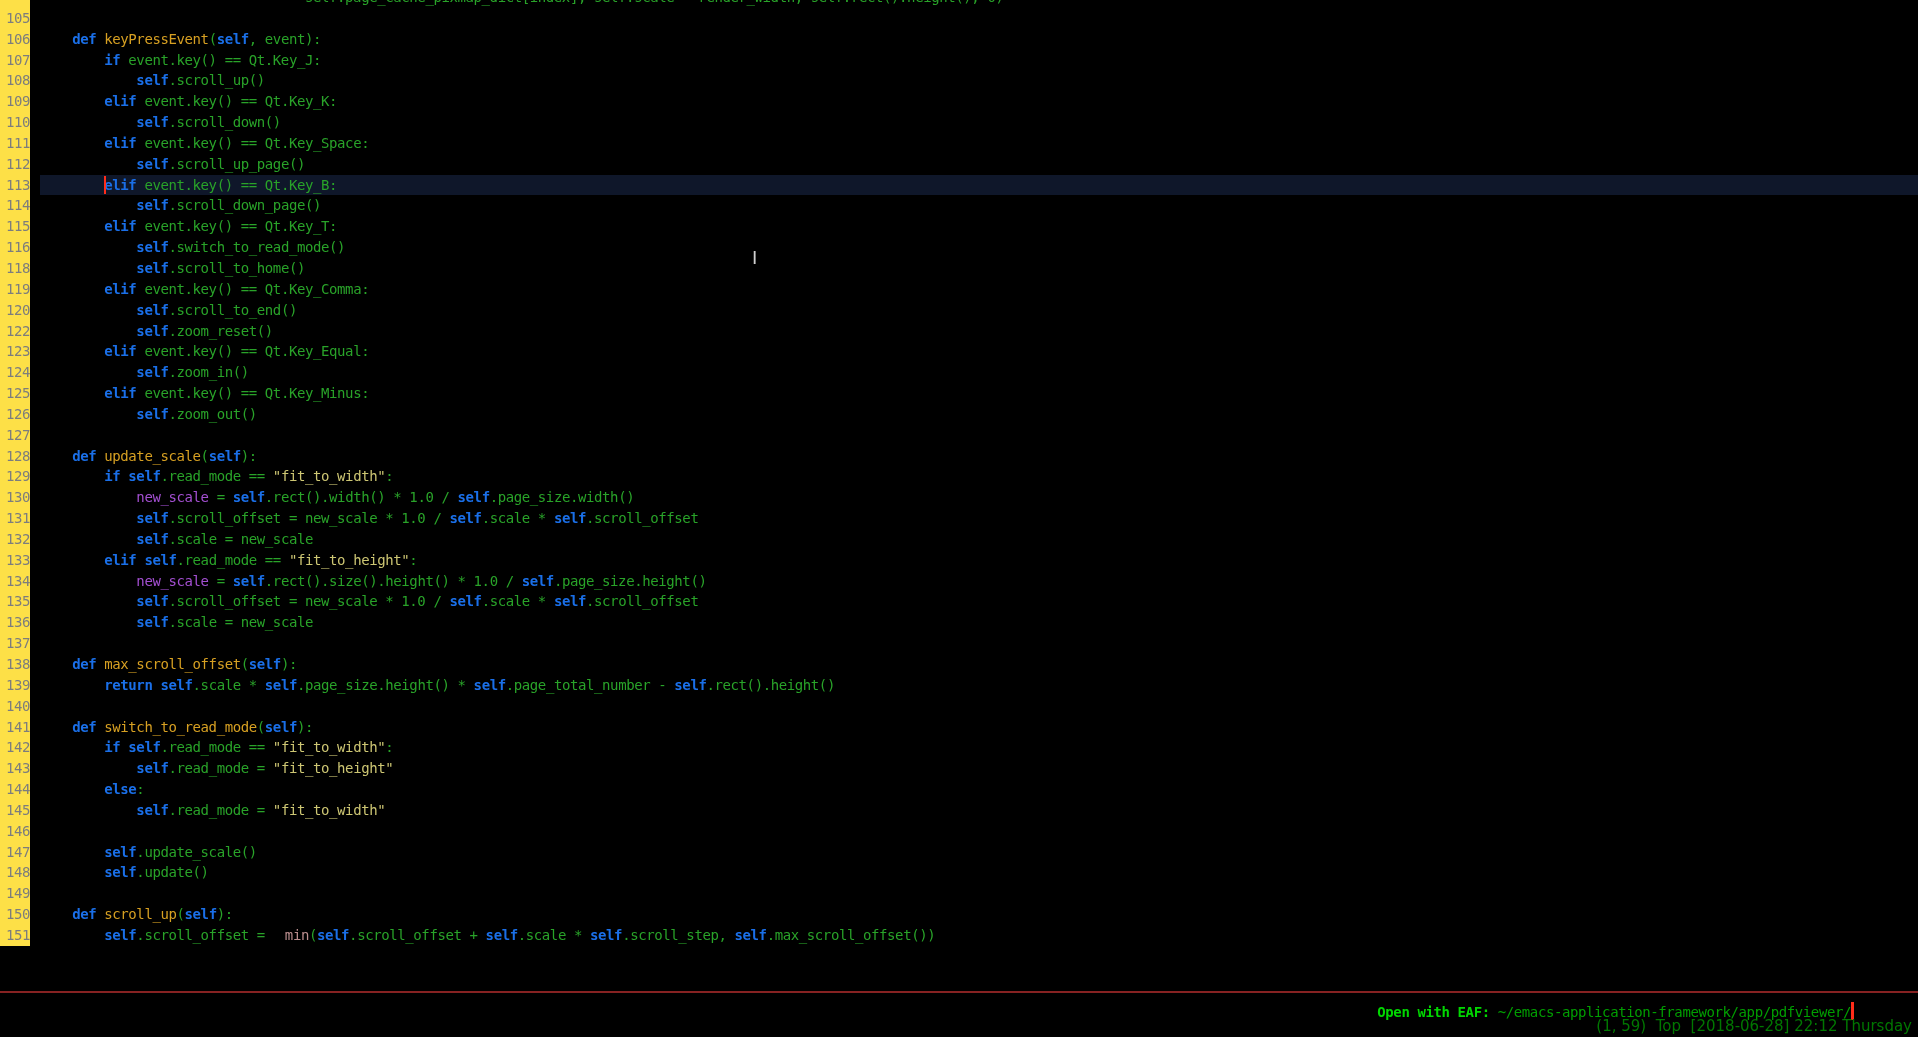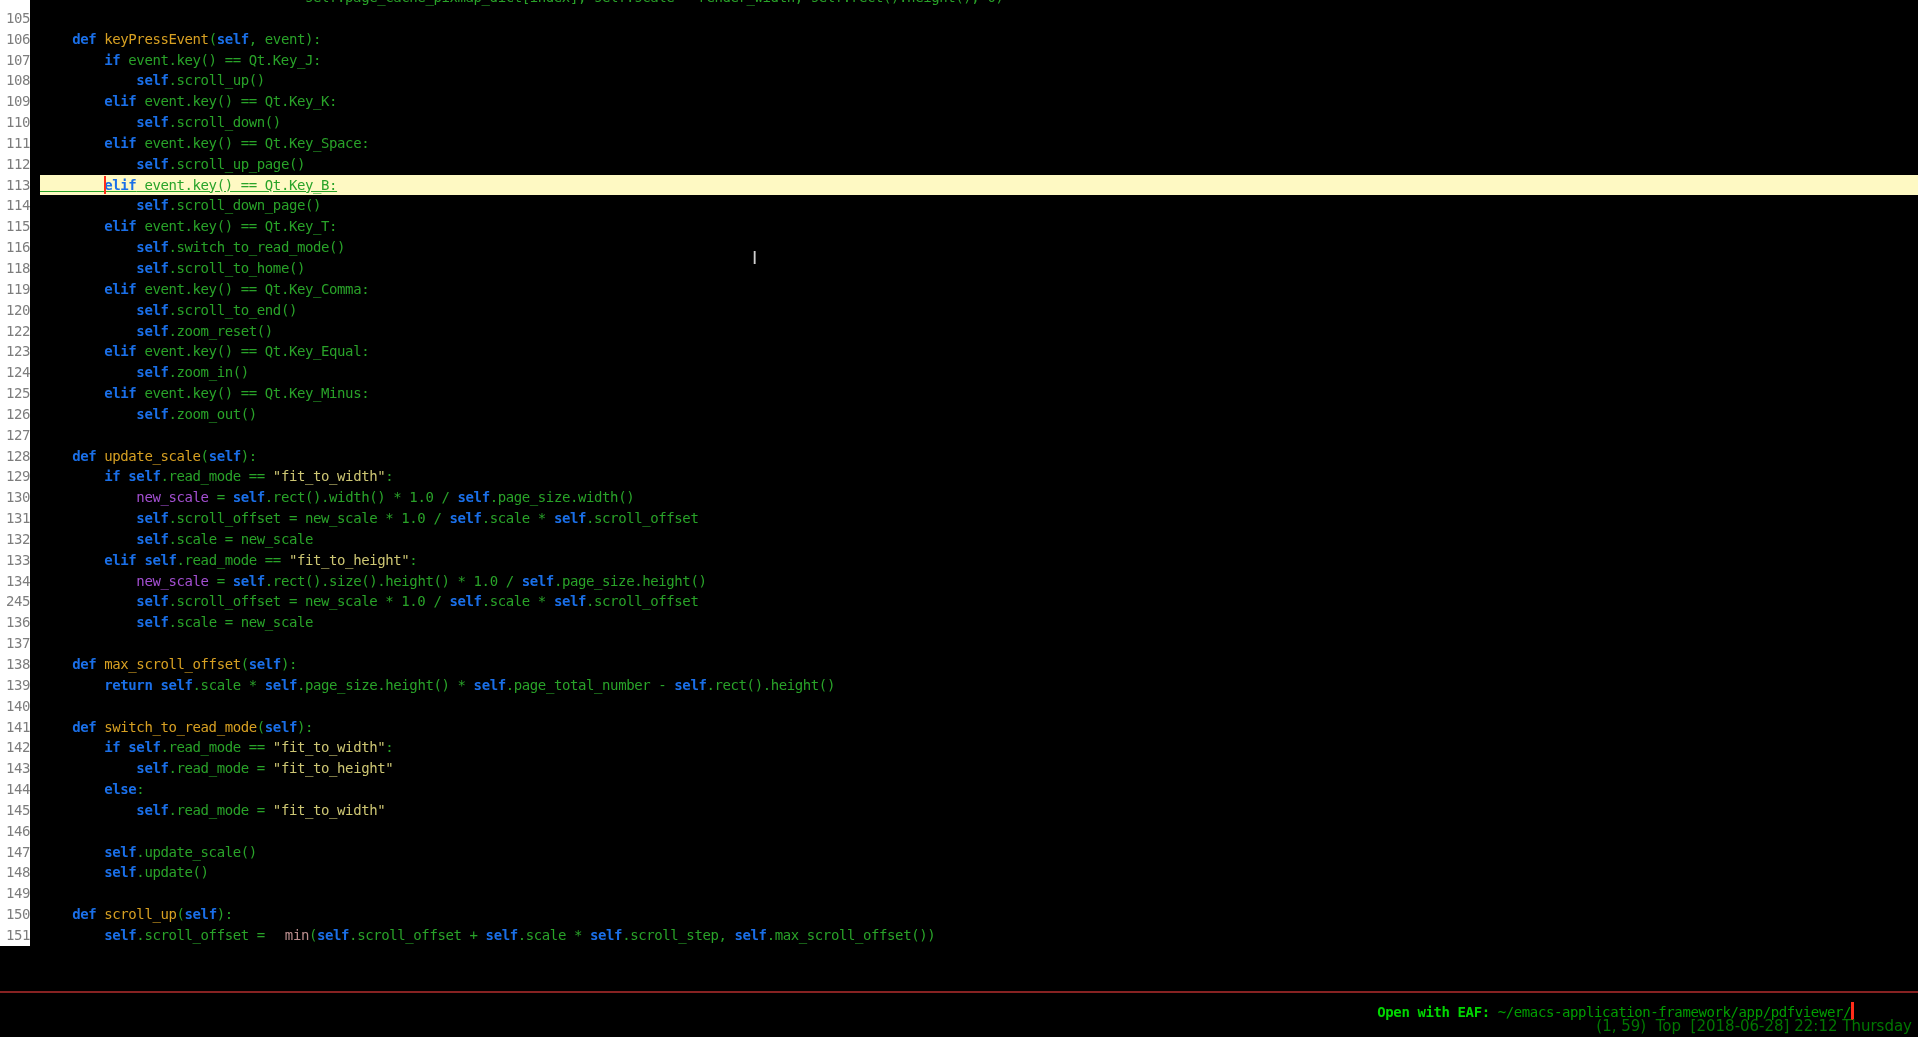--- a/index.html
+++ b/index.html
@@ -3,23 +3,23 @@
 <meta charset="utf-8">
 <style>
   html,body{margin:0;padding:0;background:#000;width:1918px;height:1037px;overflow:hidden;}
   body{font-family:"DejaVu Sans Mono",monospace;}
   #code-area{
     position:absolute;top:0;left:0;width:1918px;height:991px;overflow:hidden;
     font-size:14px;letter-spacing:-0.4px;
   }
   .row{display:flex;height:20.85px;line-height:20.85px;position:relative;white-space:pre;}
   .row.partial{margin-top:-13px;}
-  .ln{flex:0 0 30px;width:30px;text-align:right;color:#7d7d7d;margin-right:10px;background:#ffffff;}
+  .ln{flex:0 0 30px;width:30px;text-align:right;color:#7d7d7d;margin-right:10px;background:#fde047;}
   .code{flex:1 1 auto;color:#29a329;}
-  .row.current .code{background:#fef9c3;text-decoration:underline;}
+  .row.current .code{background:#0f172a;}
   .tk-p{color:#29a329;}
   .tk-k{color:#1a6fe8;font-weight:bold;}
   .tk-f{color:#d7a022;}
   .tk-s{color:#cdc673;}
   .tk-v{color:#a34fd1;}
   .tk-b{color:#bc8f8f;padding-left:12px;}
   .line-cursor{position:absolute;top:1px;width:2px;height:18px;background:#ff2d1a;}
   #mode-line{position:absolute;top:991px;left:0;width:1918px;height:2px;background:#872222;}
   #minibuffer{
     position:absolute;top:999px;left:16px;width:1838px;height:26px;line-height:26px;
@@ -60,21 +60,21 @@
     <div class="row"><span class="ln">125</span><span class="code"><span class="tk-p">        </span><span class="tk-k">elif</span><span class="tk-p"> event.key() == Qt.Key_Minus:</span></span></div>
     <div class="row"><span class="ln">126</span><span class="code"><span class="tk-p">            </span><span class="tk-k">self</span><span class="tk-p">.zoom_out()</span></span></div>
     <div class="row"><span class="ln">127</span><span class="code"></span></div>
     <div class="row"><span class="ln">128</span><span class="code"><span class="tk-p">    </span><span class="tk-k">def</span><span class="tk-p"> </span><span class="tk-f">update_scale</span><span class="tk-p">(</span><span class="tk-k">self</span><span class="tk-p">):</span></span></div>
     <div class="row"><span class="ln">129</span><span class="code"><span class="tk-p">        </span><span class="tk-k">if</span><span class="tk-p"> </span><span class="tk-k">self</span><span class="tk-p">.read_mode == </span><span class="tk-s">"fit_to_width"</span><span class="tk-p">:</span></span></div>
     <div class="row"><span class="ln">130</span><span class="code"><span class="tk-p">            </span><span class="tk-v">new_scale</span><span class="tk-p"> = </span><span class="tk-k">self</span><span class="tk-p">.rect().width() * 1.0 / </span><span class="tk-k">self</span><span class="tk-p">.page_size.width()</span></span></div>
     <div class="row"><span class="ln">131</span><span class="code"><span class="tk-p">            </span><span class="tk-k">self</span><span class="tk-p">.scroll_offset = new_scale * 1.0 / </span><span class="tk-k">self</span><span class="tk-p">.scale * </span><span class="tk-k">self</span><span class="tk-p">.scroll_offset</span></span></div>
     <div class="row"><span class="ln">132</span><span class="code"><span class="tk-p">            </span><span class="tk-k">self</span><span class="tk-p">.scale = new_scale</span></span></div>
     <div class="row"><span class="ln">133</span><span class="code"><span class="tk-p">        </span><span class="tk-k">elif</span><span class="tk-p"> </span><span class="tk-k">self</span><span class="tk-p">.read_mode == </span><span class="tk-s">"fit_to_height"</span><span class="tk-p">:</span></span></div>
     <div class="row"><span class="ln">134</span><span class="code"><span class="tk-p">            </span><span class="tk-v">new_scale</span><span class="tk-p"> = </span><span class="tk-k">self</span><span class="tk-p">.rect().size().height() * 1.0 / </span><span class="tk-k">self</span><span class="tk-p">.page_size.height()</span></span></div>
-    <div class="row"><span class="ln">245</span><span class="code"><span class="tk-p">            </span><span class="tk-k">self</span><span class="tk-p">.scroll_offset = new_scale * 1.0 / </span><span class="tk-k">self</span><span class="tk-p">.scale * </span><span class="tk-k">self</span><span class="tk-p">.scroll_offset</span></span></div>
+    <div class="row"><span class="ln">135</span><span class="code"><span class="tk-p">            </span><span class="tk-k">self</span><span class="tk-p">.scroll_offset = new_scale * 1.0 / </span><span class="tk-k">self</span><span class="tk-p">.scale * </span><span class="tk-k">self</span><span class="tk-p">.scroll_offset</span></span></div>
     <div class="row"><span class="ln">136</span><span class="code"><span class="tk-p">            </span><span class="tk-k">self</span><span class="tk-p">.scale = new_scale</span></span></div>
     <div class="row"><span class="ln">137</span><span class="code"></span></div>
     <div class="row"><span class="ln">138</span><span class="code"><span class="tk-p">    </span><span class="tk-k">def</span><span class="tk-p"> </span><span class="tk-f">max_scroll_offset</span><span class="tk-p">(</span><span class="tk-k">self</span><span class="tk-p">):</span></span></div>
     <div class="row"><span class="ln">139</span><span class="code"><span class="tk-p">        </span><span class="tk-k">return</span><span class="tk-p"> </span><span class="tk-k">self</span><span class="tk-p">.scale * </span><span class="tk-k">self</span><span class="tk-p">.page_size.height() * </span><span class="tk-k">self</span><span class="tk-p">.page_total_number - </span><span class="tk-k">self</span><span class="tk-p">.rect().height()</span></span></div>
     <div class="row"><span class="ln">140</span><span class="code"></span></div>
     <div class="row"><span class="ln">141</span><span class="code"><span class="tk-p">    </span><span class="tk-k">def</span><span class="tk-p"> </span><span class="tk-f">switch_to_read_mode</span><span class="tk-p">(</span><span class="tk-k">self</span><span class="tk-p">):</span></span></div>
     <div class="row"><span class="ln">142</span><span class="code"><span class="tk-p">        </span><span class="tk-k">if</span><span class="tk-p"> </span><span class="tk-k">self</span><span class="tk-p">.read_mode == </span><span class="tk-s">"fit_to_width"</span><span class="tk-p">:</span></span></div>
     <div class="row"><span class="ln">143</span><span class="code"><span class="tk-p">            </span><span class="tk-k">self</span><span class="tk-p">.read_mode = </span><span class="tk-s">"fit_to_height"</span></span></div>
     <div class="row"><span class="ln">144</span><span class="code"><span class="tk-p">        </span><span class="tk-k">else</span><span class="tk-p">:</span></span></div>
     <div class="row"><span class="ln">145</span><span class="code"><span class="tk-p">            </span><span class="tk-k">self</span><span class="tk-p">.read_mode = </span><span class="tk-s">"fit_to_width"</span></span></div>

